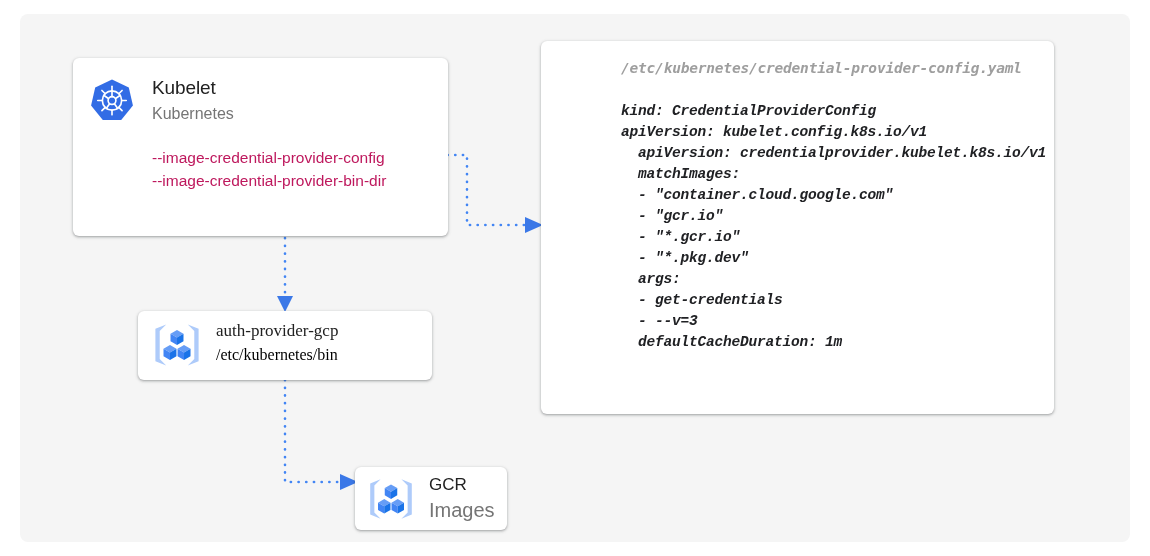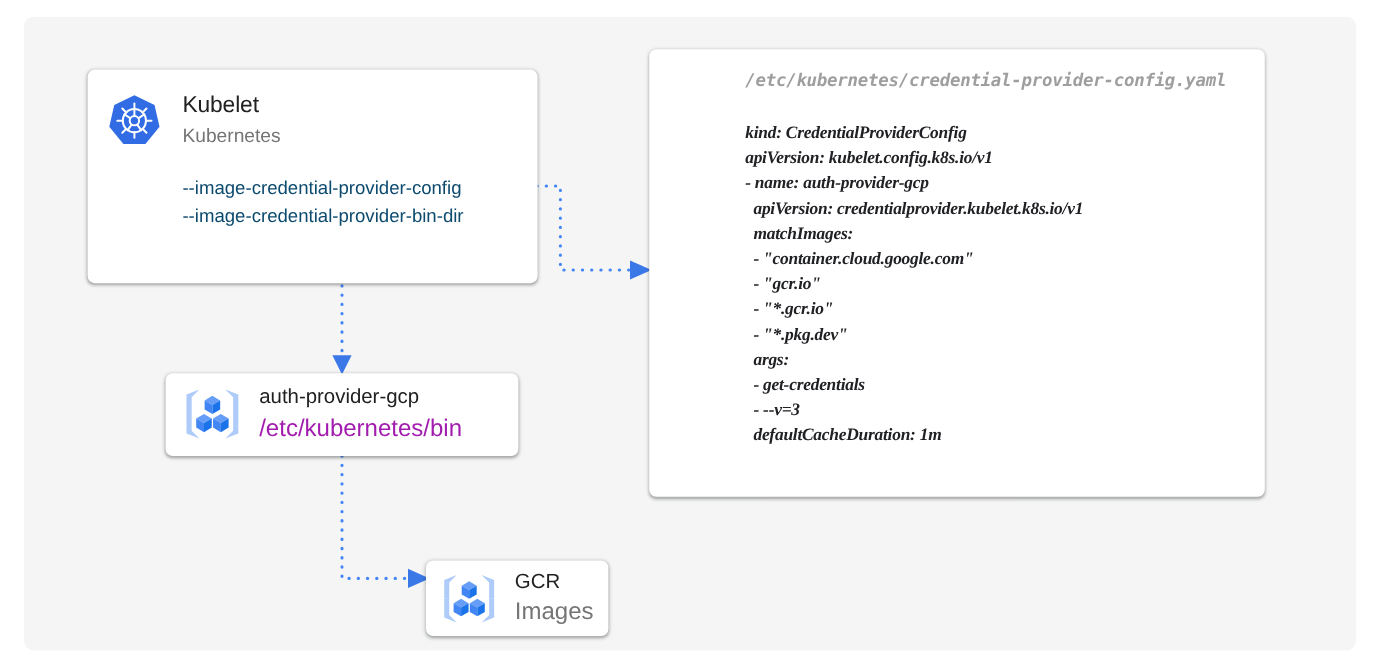--- a/index.html
+++ b/index.html
@@ -65,54 +65,55 @@
     left: 79px;
     top: 47px;
     font-size: 16px;
     color: #757575;
     white-space: nowrap;
   }
   .kubelet-flag {
     position: absolute;
     left: 79px;
     font-size: 15.5px;
-    color: #0c4a6e;
+    color: #be185d;
     white-space: nowrap;
   }
   #kubelet-flag-0 { top: 91px; }
   #kubelet-flag-1 { top: 114px; }
 
   
   #auth-card {
     left: 138px;
     top: 311px;
     width: 294px;
     height: 69px;
+    font-family: Liberation Serif, serif;
   }
   #auth-icon {
     position: absolute;
     left: 12px;
     top: 7px;
     width: 54px;
     height: 54px;
   }
   #auth-title {
     position: absolute;
     left: 78px;
     top: 10px;
     font-size: 17px;
     color: #212121;
     white-space: nowrap;
   }
   #auth-subtitle {
     position: absolute;
     left: 78px;
     top: 35px;
-    font-size: 20px;
-    color: #a21caf;
+    font-size: 16px;
+    color: #000000;
     white-space: nowrap;
   }
 
   
   #gcr-card {
     left: 355px;
     top: 451px;
     width: 152px;
     height: 63px;
     margin-top: 16px;
@@ -160,21 +161,21 @@
     white-space: nowrap;
     letter-spacing: -0.2px;
   }
   #yaml-body {
     position: absolute;
     left: 80px;
     top: 60px;
     right: 8px;
   }
   .yaml-line {
-    font-family: Liberation Serif, serif;
+    font-family: Liberation Mono, monospace;
     font-style: italic;
     font-weight: bold;
     font-size: 14.5px;
     line-height: 21px;
     color: #202124;
     white-space: pre;
     letter-spacing: -0.2px;
   }
 
   
@@ -292,21 +293,20 @@
   </svg>
   <div id="gcr-title">GCR</div>
   <div id="gcr-subtitle">Images</div>
 </div>
 
 <div class="card" id="yaml-card">
   <div id="yaml-filename">/etc/kubernetes/credential-provider-config.yaml</div>
   <div id="yaml-body">
       <div class="yaml-line">kind: CredentialProviderConfig</div>
       <div class="yaml-line">apiVersion: kubelet.config.k8s.io/v1</div>
-      <div class="yaml-line">- name: auth-provider-gcp</div>
       <div class="yaml-line">  apiVersion: credentialprovider.kubelet.k8s.io/v1</div>
       <div class="yaml-line">  matchImages:</div>
       <div class="yaml-line">  - "container.cloud.google.com"</div>
       <div class="yaml-line">  - "gcr.io"</div>
       <div class="yaml-line">  - "*.gcr.io"</div>
       <div class="yaml-line">  - "*.pkg.dev"</div>
       <div class="yaml-line">  args:</div>
       <div class="yaml-line">  - get-credentials</div>
       <div class="yaml-line">  - --v=3</div>
       <div class="yaml-line">  defaultCacheDuration: 1m</div>

